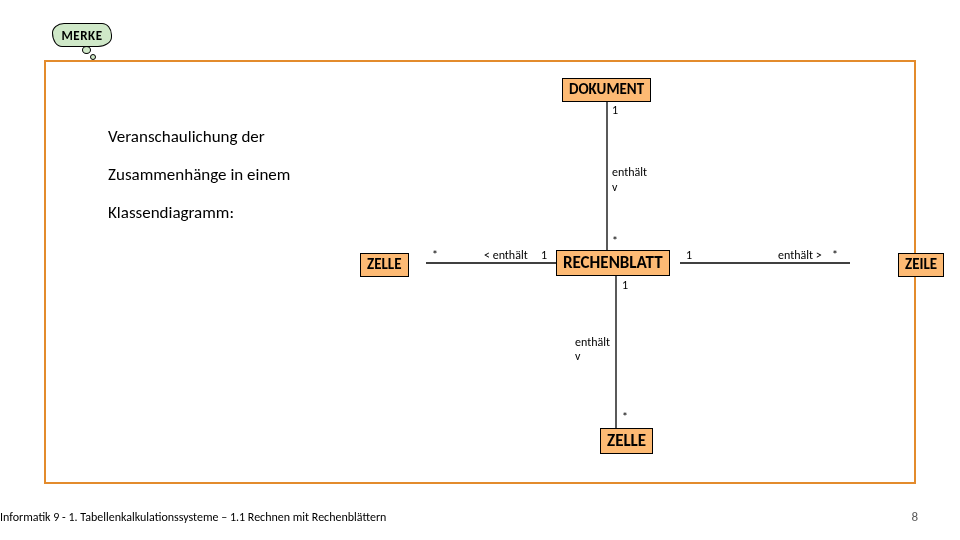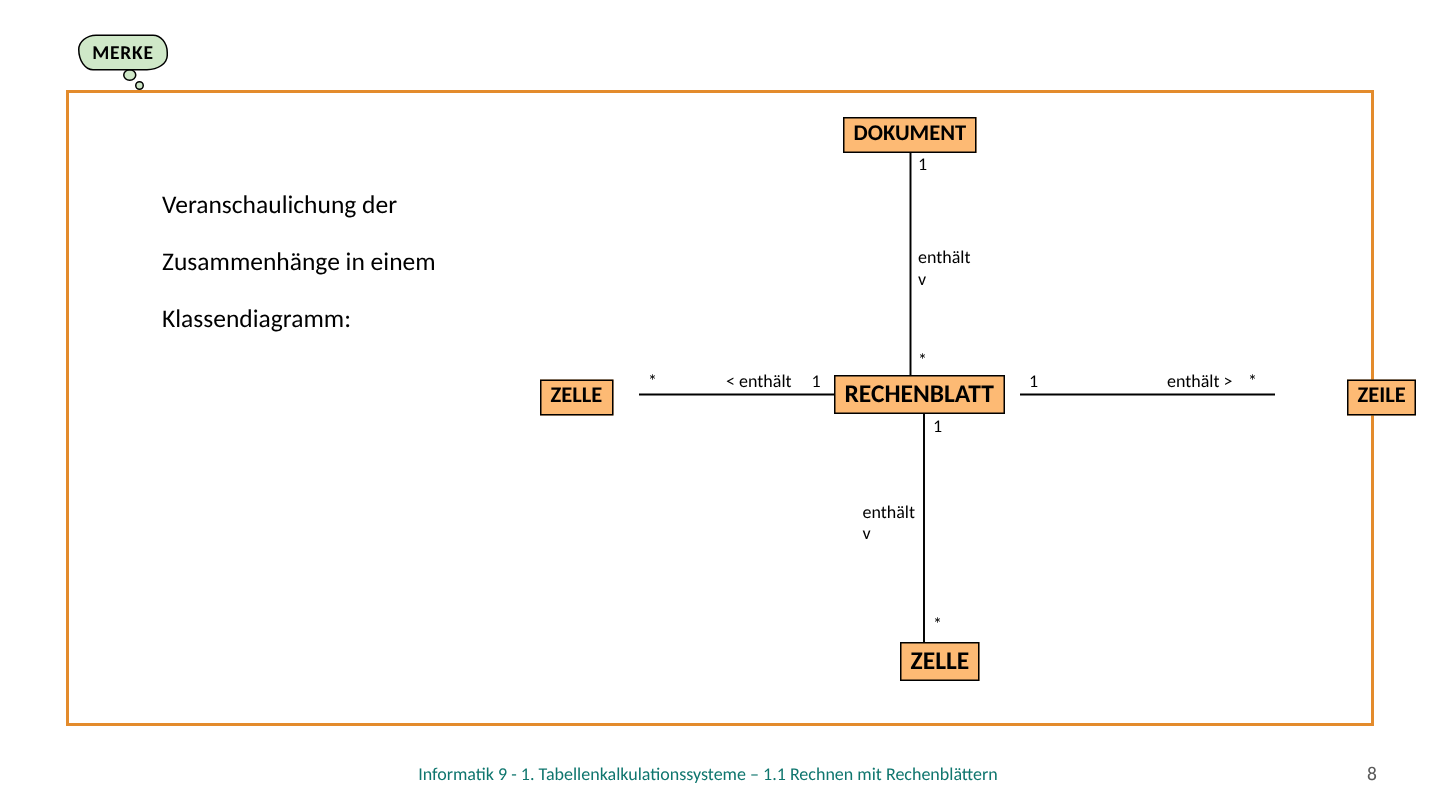--- a/index.html
+++ b/index.html
@@ -85,23 +85,23 @@
     color: #000;
     white-space: nowrap;
   }
 
   
   .footer-text {
     position: absolute;
     left: 0;
     right: 16px;
     bottom: 16px;
-    text-align: center;
+    text-align: left;
     font-size: 12px;
-    color: #0f766e;
+    color: #000000;
   }
   .page-number {
     position: absolute;
     right: 42px;
     bottom: 16px;
     font-size: 13px;
     color: #5a5a5a;
   }
 </style>
 </head>

